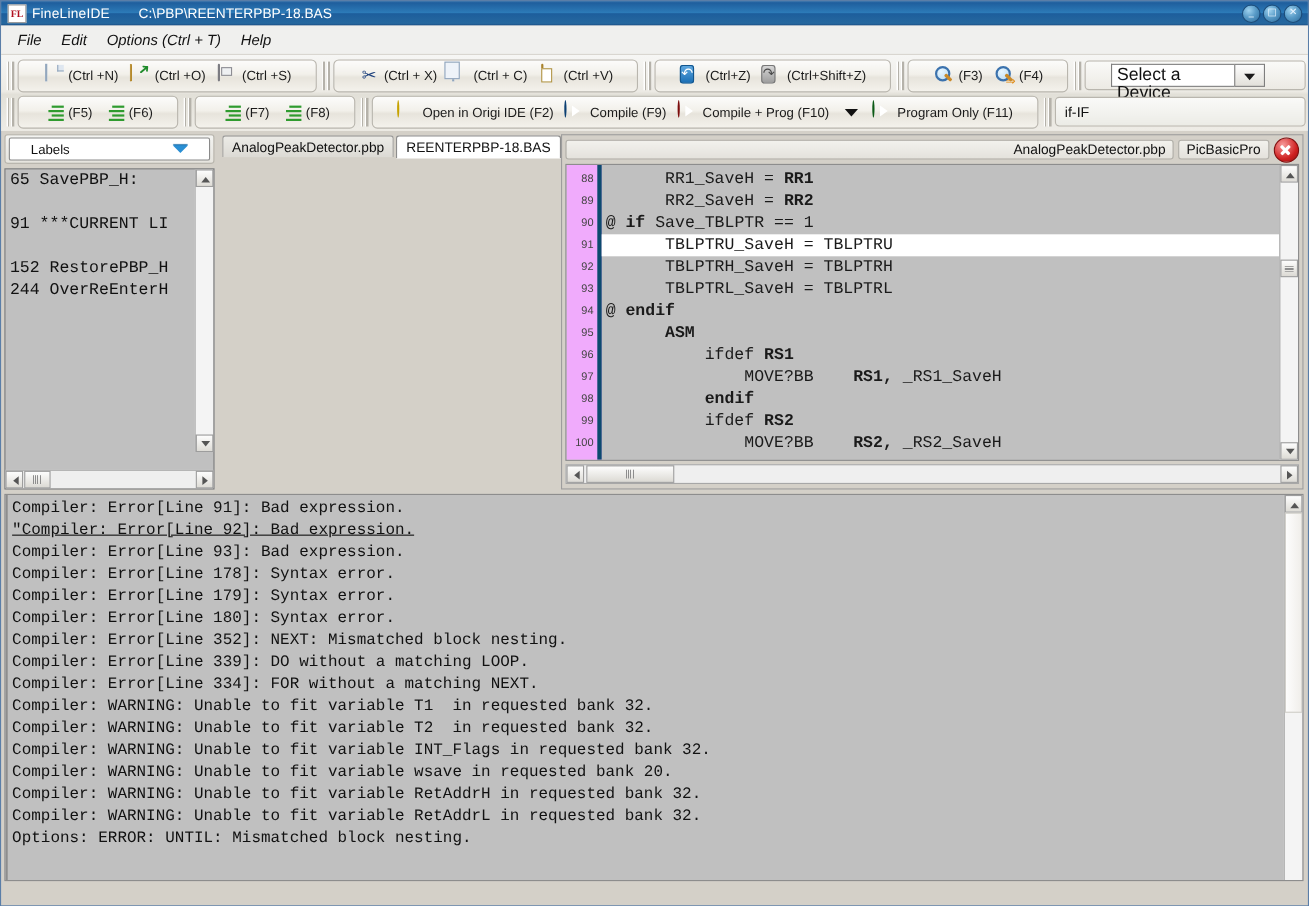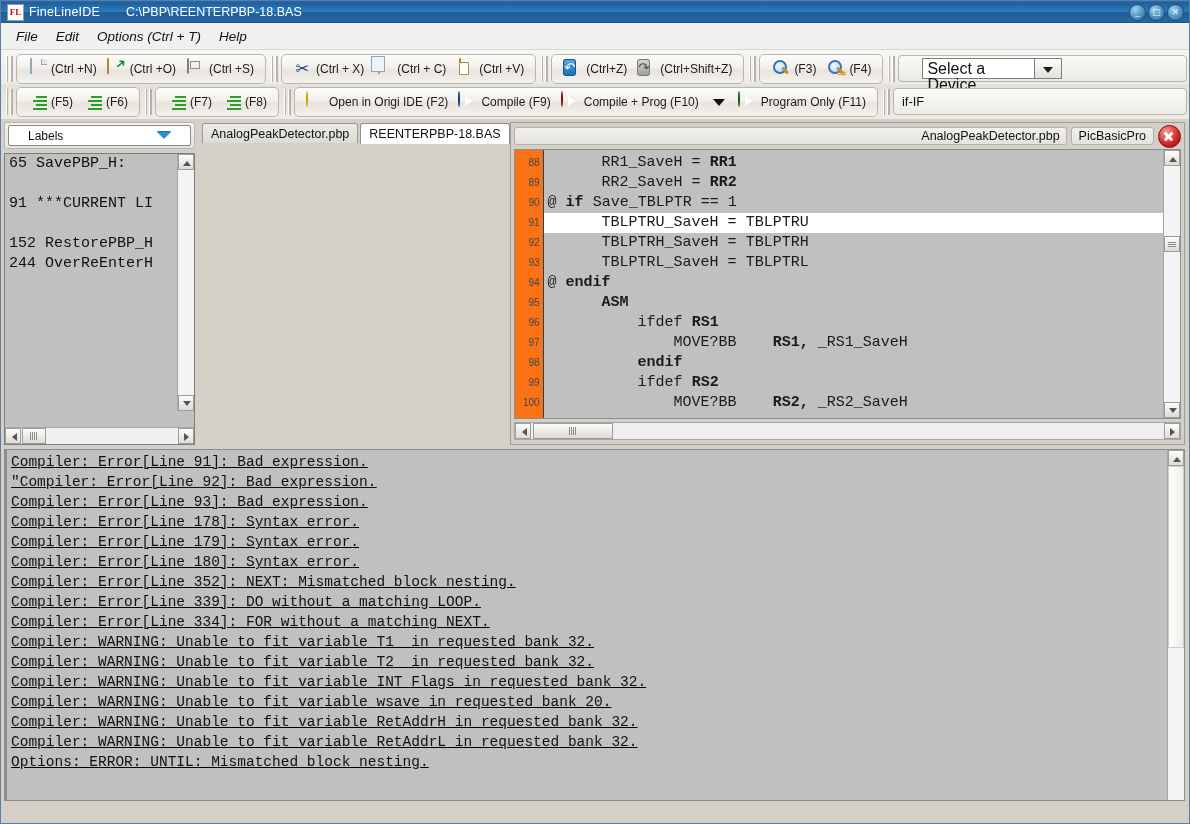--- a/index.html
+++ b/index.html
@@ -34,21 +34,21 @@
   .menuitem{font-size:13.5px;color:#111;padding:3px 9px;cursor:default;font-style:italic;}
 
   
   .toolstrip{background:linear-gradient(to bottom,#f6f6f4 0%,#eceae4 48%,#e2e0d8 52%,#eeece6 100%);
     padding:2px 0 1px 0;}
   .toolrow{display:flex;align-items:center;height:33px;padding:0 2px;gap:0px;}
   .grip{width:7px;height:26px;margin:0 3px;
     background:linear-gradient(to right,#fff 0,#fff 1px,#b5b2aa 1px,#b5b2aa 2px,transparent 2px,transparent 4px,#fff 4px,#fff 5px,#b5b2aa 5px,#b5b2aa 6px);}
   .grp{display:flex;align-items:center;height:28px;
     background:linear-gradient(to bottom,#fcfcfb 0%,#f2f0ea 45%,#e7e4dc 55%,#f4f2ec 100%);
-    border:1px solid #b9b6ae;border-radius:5px;padding:0 6px;margin-right:2px;}
+    border:1px solid #b9b6ae;border-radius:5px;padding:0 17px;margin-right:2px;}
   .tbtn{display:flex;align-items:center;gap:4px;padding:1px 5px;border-radius:3px;cursor:default;
     font-size:12px;color:#1b1b1b;white-space:nowrap;}
   .tbl{font-size:12px;color:#1b1b1b;white-space:nowrap;}
 
   
   .ic{width:19px;height:19px;position:relative;flex:0 0 auto;display:inline-block;}
   .ic-page{width:14px;height:17px;background:#fdfdff;border:1px solid #93a7bd;margin-left:2px;}
   .ic-page:after{content:"";position:absolute;right:0;top:0;width:5px;height:5px;
     background:#dfe7f0;border-left:1px solid #93a7bd;border-bottom:1px solid #93a7bd;}
   .ic-folder{width:18px;height:14px;margin-top:3px;background:linear-gradient(#ffe9a8,#f0c34e);
@@ -162,42 +162,42 @@
   .closebtn{width:21px;height:21px;border-radius:50%;border:1px solid #7d0f0f;
     background:radial-gradient(circle at 35% 28%,#f79b9b,#cf2020 62%,#8f1212);position:relative;}
   .closebtn:before,.closebtn:after{content:"";position:absolute;left:4px;top:9px;width:11px;height:2.5px;
     background:#fff;border-radius:1px;}
   .closebtn:before{transform:rotate(45deg);}
   .closebtn:after{transform:rotate(-45deg);}
 
   .edbody{flex:1;margin-top:3px;border:1px solid #8d8d8d;background:#c0c0c0;display:flex;
     position:relative;overflow:hidden;}
   .codescroll{flex:1;display:flex;min-width:0;overflow:hidden;}
-  .gutter{width:28px;background:#f97316;border-right:1px solid #0c4a6e;flex:0 0 auto;
+  .gutter{width:28px;background:#f0abfc;border-right:4px solid #0c4a6e;flex:0 0 auto;
     padding-top:3px;}
   .gutter div{font-family:"Liberation Sans",sans-serif;font-size:10px;color:#444;text-align:right;
     padding-right:3px;height:20px;line-height:20px;}
   .codecol{flex:1;min-width:0;padding-top:3px;position:relative;}
   .cline{height:20px;line-height:20px;font-family:"Liberation Mono",monospace;font-size:15px;
     color:#1a1a1a;white-space:pre;padding-left:4px;}
   .cline.hl{background:#ffffff;}
   .cline b{font-weight:bold;}
   .rmargin{position:absolute;left:845px;top:0;bottom:0;width:1px;background:#9a9a9a;}
   .edvsb{width:16px;flex:0 0 auto;background:#f4f4f4;border-left:1px solid #a7a7a7;
     display:flex;flex-direction:column;justify-content:space-between;position:relative;}
   .edvsb .thumb{position:absolute;left:0;right:0;top:86px;height:16px;
     background:linear-gradient(#fdfdfd,#dcdad4);border:1px solid #9d9d9d;box-sizing:border-box;}
   .edvsb .thumb:after{content:"";position:absolute;left:3px;top:5px;width:8px;height:5px;
     background:repeating-linear-gradient(to bottom,#8d8d8d 0 1px,transparent 1px 2px);}
   .edhsbrow{height:20px;display:flex;align-items:center;margin-top:2px;}
   .edhsb{flex:1;height:18px;background:#efefef;border:1px solid #a7a7a7;box-sizing:border-box;
     display:flex;align-items:center;justify-content:space-between;}
 
   
-  .outwrap{height:auto;padding:4px 4px 4px 3px;box-sizing:border-box;text-decoration:underline;}
+  .outwrap{height:auto;padding:4px 4px 4px 3px;box-sizing:border-box;}
   .outbox{height:352px;border:1px solid #8d8d8d;background:#c0c0c0;display:flex;box-sizing:border-box;
     overflow:hidden;}
   .outtext{flex:1;min-width:0;padding:2px 0 0 4px;border-left:2px solid #8d8d8d;}
   .oline{font-family:"Liberation Mono",monospace;font-size:14.5px;color:#111;white-space:pre;
     height:20px;line-height:20px;}
   .oline.sel{text-decoration:underline;}
   .outvsb{width:16px;flex:0 0 auto;background:#f4f4f4;border-left:1px solid #a7a7a7;position:relative;}
   .outvsb .thumb2{position:absolute;left:0;right:0;top:16px;height:182px;
     background:linear-gradient(to right,#fdfdfd,#f0eeea);border:1px solid #cfcdc7;box-sizing:border-box;}
 </style>

